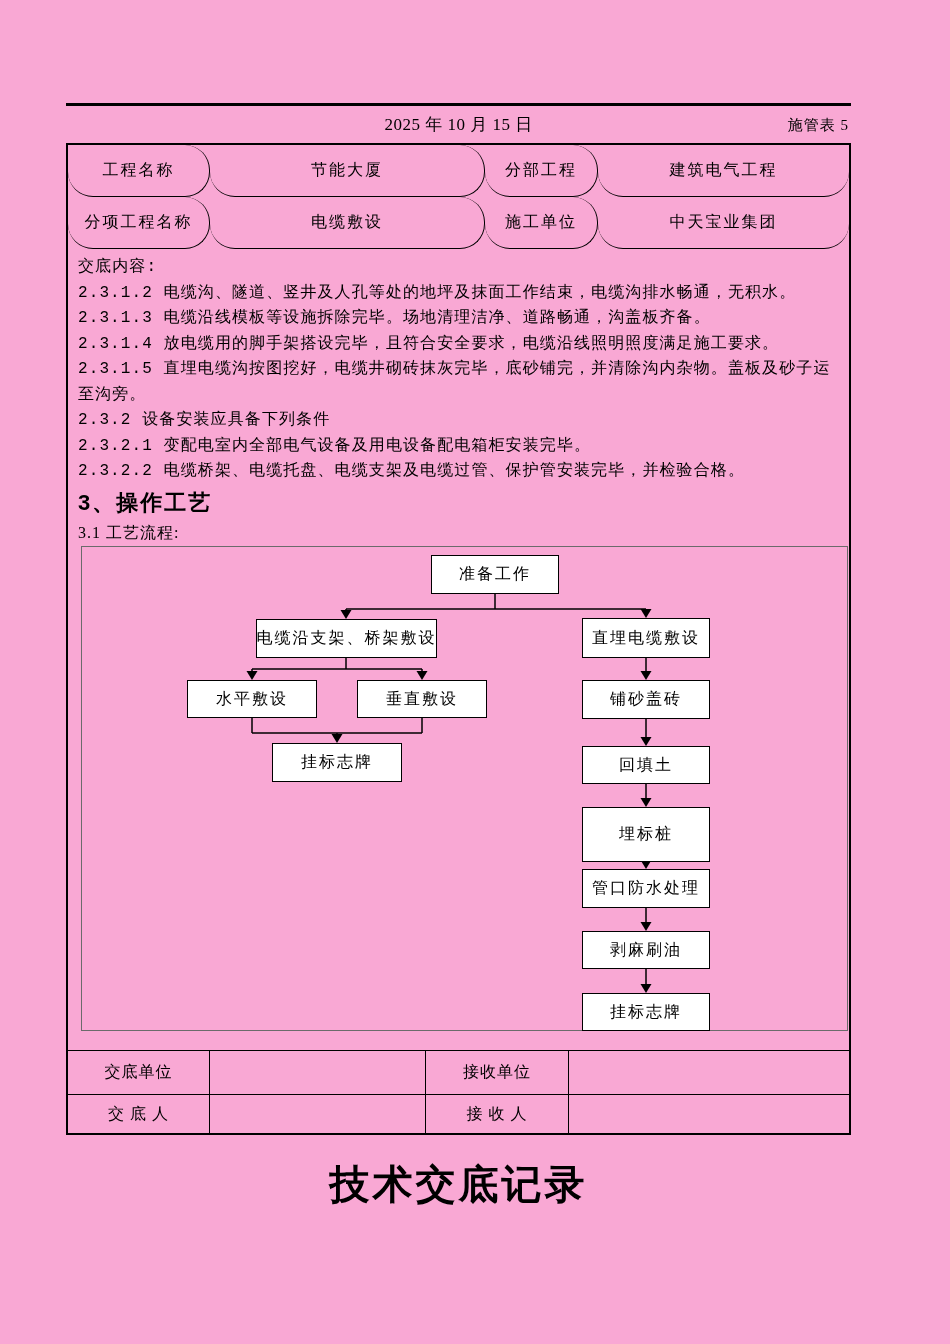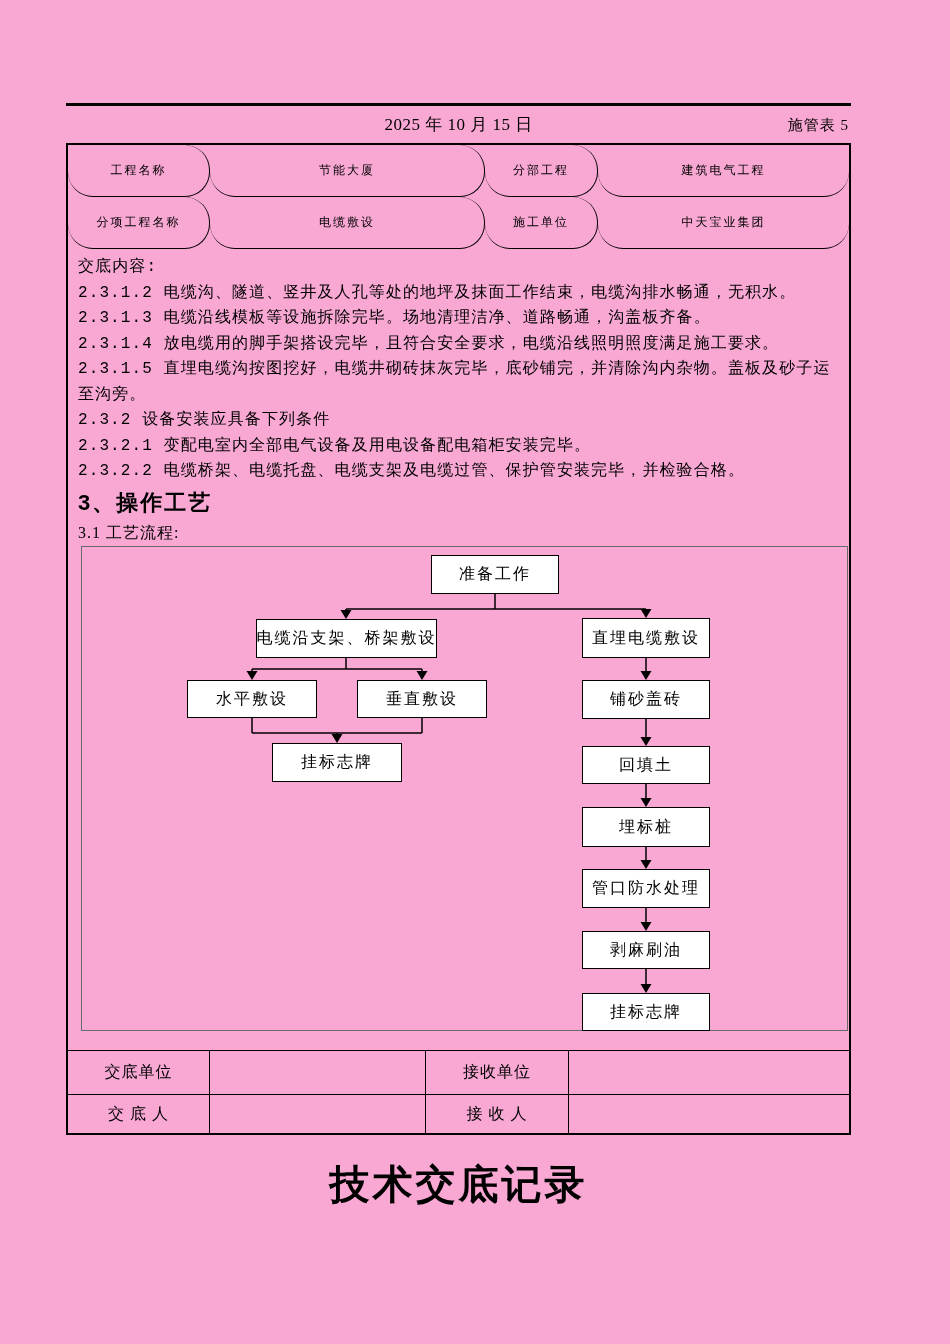--- a/index.html
+++ b/index.html
@@ -10,21 +10,21 @@
   
   .top-rule{position:absolute;left:66px;top:103px;width:785px;height:3px;background:#000;}
   .header-row{position:absolute;left:66px;top:112px;width:785px;height:26px;}
   .date{width:100%;text-align:center;font-size:17px;letter-spacing:.5px;line-height:26px;}
   .form-no{position:absolute;right:2px;top:0;font-size:15px;letter-spacing:1px;line-height:26px;}
   
   .main-table{position:absolute;left:66px;top:143px;width:785px;height:992px;
     border:2px solid #000;box-sizing:border-box;display:flex;flex-direction:column;}
   .info-grid{display:grid;grid-template-columns:142px 275px 113px 1fr;grid-auto-rows:52px;}
   .info-grid .cell{display:flex;align-items:center;justify-content:center;
-    font-size:12px;letter-spacing:2px;border-bottom:1px solid #000;border-radius:25px;}
+    font-size:16px;letter-spacing:2px;border-bottom:1px solid #000;border-radius:25px;}
   .info-grid .cell.vline{border-right:1px solid #000;}
   
   .content-area{position:relative;height:802px;box-sizing:border-box;
     border-bottom:1px solid #000;padding:6px 10px 0 10px;}
   .para{font-size:16px;line-height:25.5px;letter-spacing:1.1px;font-family:Liberation Mono, monospace;}
   .section-heading{font-family:"Liberation Sans","DejaVu Sans",sans-serif;
     font-weight:bold;font-size:22px;letter-spacing:2px;line-height:30px;margin-top:3px;}
   .subsection{font-size:16px;letter-spacing:1px;line-height:26px;margin-top:2px;}
   
   .flowchart{position:absolute;left:13px;top:297px;width:765px;height:483px;
@@ -108,21 +108,21 @@
           </g>
         </svg>
         <div class="flow-node" style="left:349px;top:8px;width:128px;height:39px;">准备工作</div>
         <div class="flow-node" style="left:500px;top:71px;width:128px;height:40px;">直埋电缆敷设</div>
         <div class="flow-node" style="left:174px;top:72px;width:181px;height:39px;">电缆沿支架、桥架敷设</div>
         <div class="flow-node" style="left:105px;top:133px;width:130px;height:38px;">水平敷设</div>
         <div class="flow-node" style="left:275px;top:133px;width:130px;height:38px;">垂直敷设</div>
         <div class="flow-node" style="left:190px;top:196px;width:130px;height:39px;">挂标志牌</div>
         <div class="flow-node" style="left:500px;top:133px;width:128px;height:39px;">铺砂盖砖</div>
         <div class="flow-node" style="left:500px;top:199px;width:128px;height:38px;">回填土</div>
-        <div class="flow-node" style="left:500px;top:260px;width:128px;height:40px;">埋标桩</div>
+        <div class="flow-node" style="left:500px;top:260px;width:128px;height:55px;">埋标桩</div>
         <div class="flow-node" style="left:500px;top:322px;width:128px;height:39px;">管口防水处理</div>
         <div class="flow-node" style="left:500px;top:384px;width:128px;height:38px;">剥麻刷油</div>
         <div class="flow-node" style="left:500px;top:446px;width:128px;height:38px;">挂标志牌</div>
       </div>
     </div>
 
     <div class="signature-grid">
       <div class="cell vline hline">交底单位</div>
       <div class="cell vline hline"></div>
       <div class="cell vline hline">接收单位</div>

